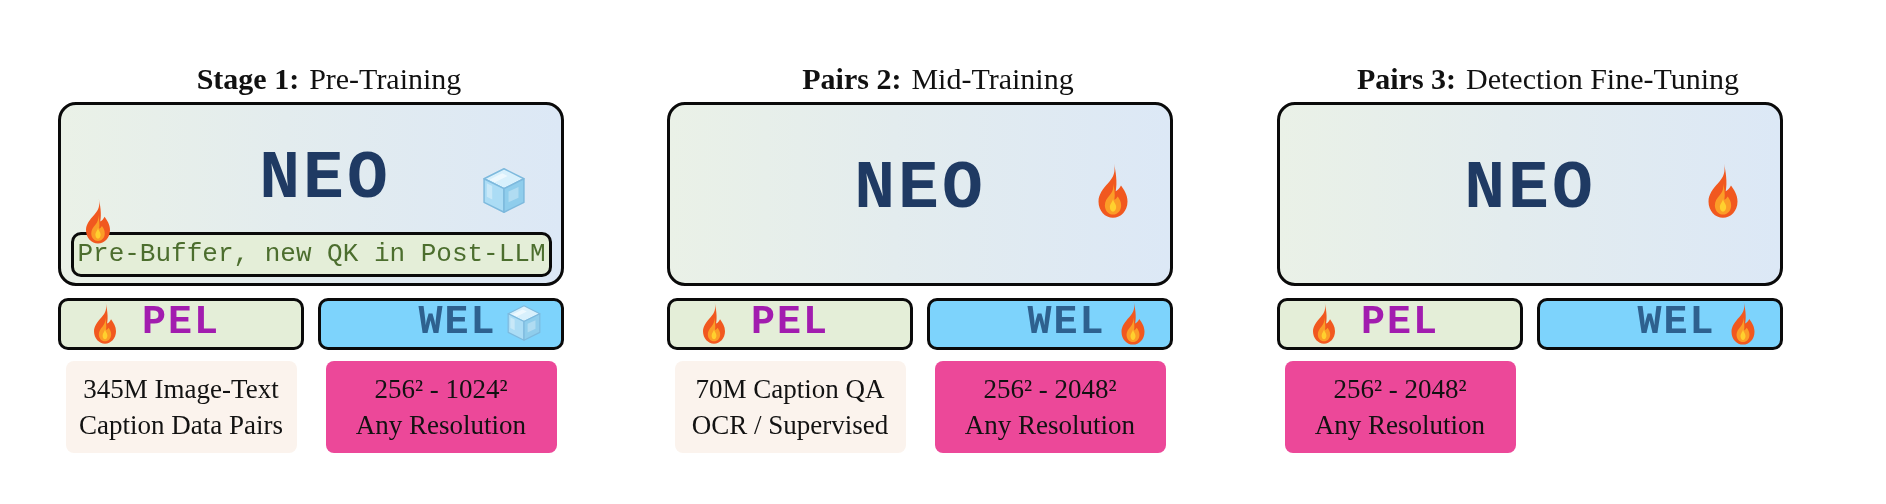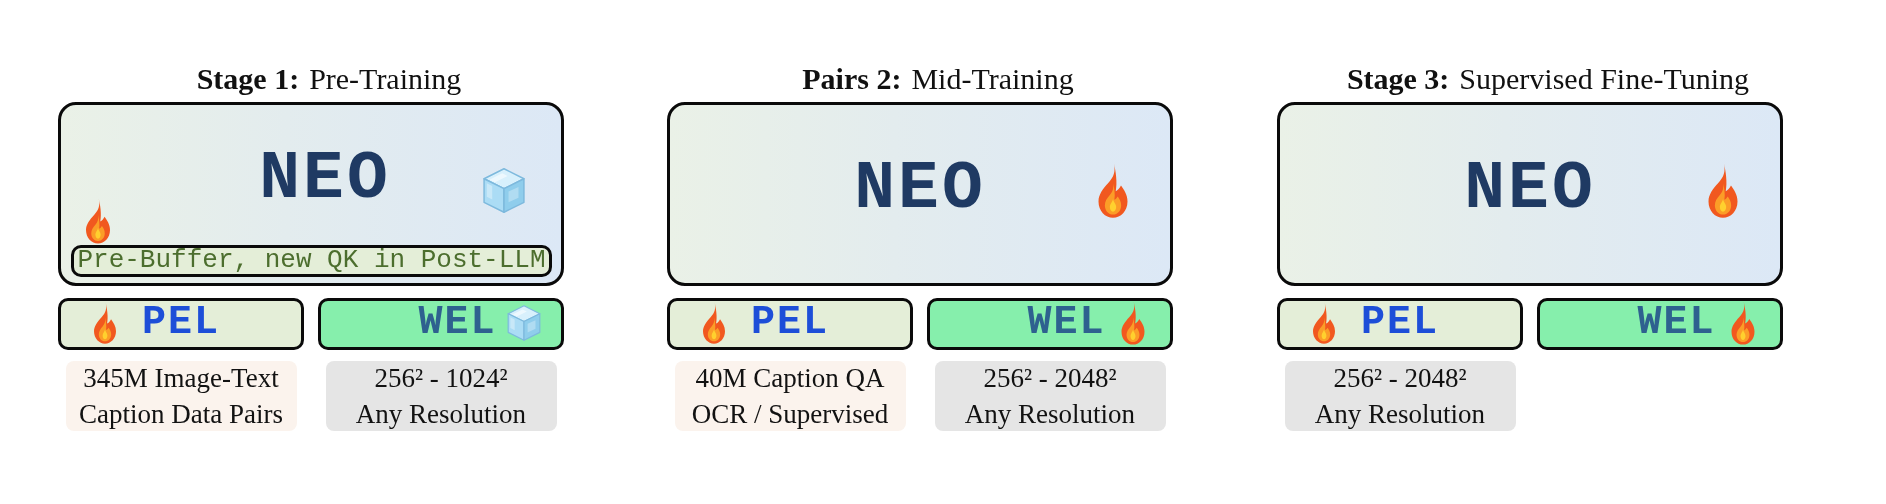--- a/index.html
+++ b/index.html
@@ -49,61 +49,61 @@
   .neo-status {
     position:absolute; width:58px; height:58px;
     right:28px; top:50%; transform:translateY(-56%);
   }
   .side-fire {
     position:absolute; width:48px; height:52px;
     left:13px; top:90px; z-index:3;
   }
   .subbox {
     position:absolute; left:10px; right:9px; bottom:6px;
-    height:32px;
+    height:45px;
     border:3px solid #0a0a0a; border-radius:10px;
     background:#e4eed8;
     display:flex; align-items:center; justify-content:center;
     z-index:2;
   }
   .subbox-label {
     font-family:"Liberation Mono", monospace;
     font-size:26px; color:#4c6e2e; white-space:nowrap;
     transform:translateY(-1px);
   }
 
   .row-pw { display:flex; gap:14px; margin-top:12px; }
   .pw-box {
     position:relative;
     width:246px; height:52px;
     border:3px solid #0a0a0a; border-radius:10px;
     display:flex; align-items:center; justify-content:center;
   }
   .pw-box.pel { background:#e4eed8; }
-  .pw-box.wel { background:#86efac;padding-left:33px; }
+  .pw-box.wel { background:#7dd3fc;padding-left:33px; }
   .pw-label {
     font-family:"Liberation Mono", monospace;
     font-weight:bold; font-size:40px; letter-spacing:2px;
     transform:translateY(-2px);
   }
-  .pel .pw-label { color:#1d4ed8; }
+  .pel .pw-label { color:#a21caf; }
   .wel .pw-label { color:#2e618f; }
   .pw-icon-left  { position:absolute; width:44px; height:48px; left:22px; top:50%; transform:translateY(-52%); }
   .pw-icon-right { position:absolute; width:46px; height:48px; right:14px; top:50%; transform:translateY(-52%); }
 
   .row-data { display:flex; gap:14px; margin-top:11px; }
   .data-slot { width:246px; display:flex; justify-content:center; }
   .data-box {
-    width:231px; height:70px; border-radius:8px;
+    width:231px; height:92px; border-radius:8px;
     display:flex; flex-direction:column; align-items:center; justify-content:center;
     text-align:center; font-size:27px; line-height:36px; color:#121212;
     white-space:nowrap;
   }
   .data-box.left-data  { background:#fbf3ed; }
-  .data-box.right-data { background:#e5e5e5; }
+  .data-box.right-data { background:#ec4899; }
 </style>
 </head>
 <body>
 
 <div class="canvas">
 
   <div class="stage stage-1">
     <div class="title">
       <span class="t-bold">Stage 1:</span><span class="t-rest">Pre-Training</span>
     </div>
@@ -207,36 +207,36 @@
     <path fill="#f1581f" d="M33 2c2 9-0 15-6 21.5C20.7 30.4 16 36.6 16 44c0 10.5 7.4 18 16 18s16-7.5 16-18c0-7.2-3.6-12.5-7.2-17.6-1.6 3.1-3.4 5.2-5.8 6.4C37 23 35 11 33 2z"></path>
     <path fill="#fb9d27" d="M32 24c1 6-.5 9.5-3.5 13-3.1 3.6-5.5 7-5.5 11.2 0 6.2 4.1 10.3 9 10.3s9-4.1 9-10.3c0-3.8-1.8-6.7-3.8-9.5-1 1.7-2.2 2.9-3.7 3.6 1.1-5.8 0-12.8-1.5-18.3z"></path>
     <path fill="#ffd02e" d="M32 41c0 3-3.5 5.5-3.5 9 0 3 1.5 5.5 3.5 5.5s3.5-2.5 3.5-5.5c0-3.5-3.5-6-3.5-9z"></path>
   </svg>
 </span>
       </div>
     </div>
     <div class="row-data">
       <div class="data-slot">
         <div class="data-box left-data">
-          <span>40M Caption QA</span>
+          <span>70M Caption QA</span>
           <span>OCR / Supervised</span>
         </div>
       </div>
       <div class="data-slot">
         <div class="data-box right-data">
           <span>256² - 2048²</span>
           <span>Any Resolution</span>
         </div>
       </div>
     </div>
   </div>
 
   <div class="stage stage-3">
     <div class="title">
-      <span class="t-bold">Stage 3:</span><span class="t-rest">Supervised Fine-Tuning</span>
+      <span class="t-bold">Pairs 3:</span><span class="t-rest">Detection Fine-Tuning</span>
     </div>
     <div class="neo-box">
       <span class="neo-label">NEO</span>
       <span class="icon neo-status">
   <svg viewBox="0 0 64 64" xmlns="http://www.w3.org/2000/svg">
     <path fill="#f1581f" d="M33 2c2 9-0 15-6 21.5C20.7 30.4 16 36.6 16 44c0 10.5 7.4 18 16 18s16-7.5 16-18c0-7.2-3.6-12.5-7.2-17.6-1.6 3.1-3.4 5.2-5.8 6.4C37 23 35 11 33 2z"></path>
     <path fill="#fb9d27" d="M32 24c1 6-.5 9.5-3.5 13-3.1 3.6-5.5 7-5.5 11.2 0 6.2 4.1 10.3 9 10.3s9-4.1 9-10.3c0-3.8-1.8-6.7-3.8-9.5-1 1.7-2.2 2.9-3.7 3.6 1.1-5.8 0-12.8-1.5-18.3z"></path>
     <path fill="#ffd02e" d="M32 41c0 3-3.5 5.5-3.5 9 0 3 1.5 5.5 3.5 5.5s3.5-2.5 3.5-5.5c0-3.5-3.5-6-3.5-9z"></path>
   </svg>
 </span>

